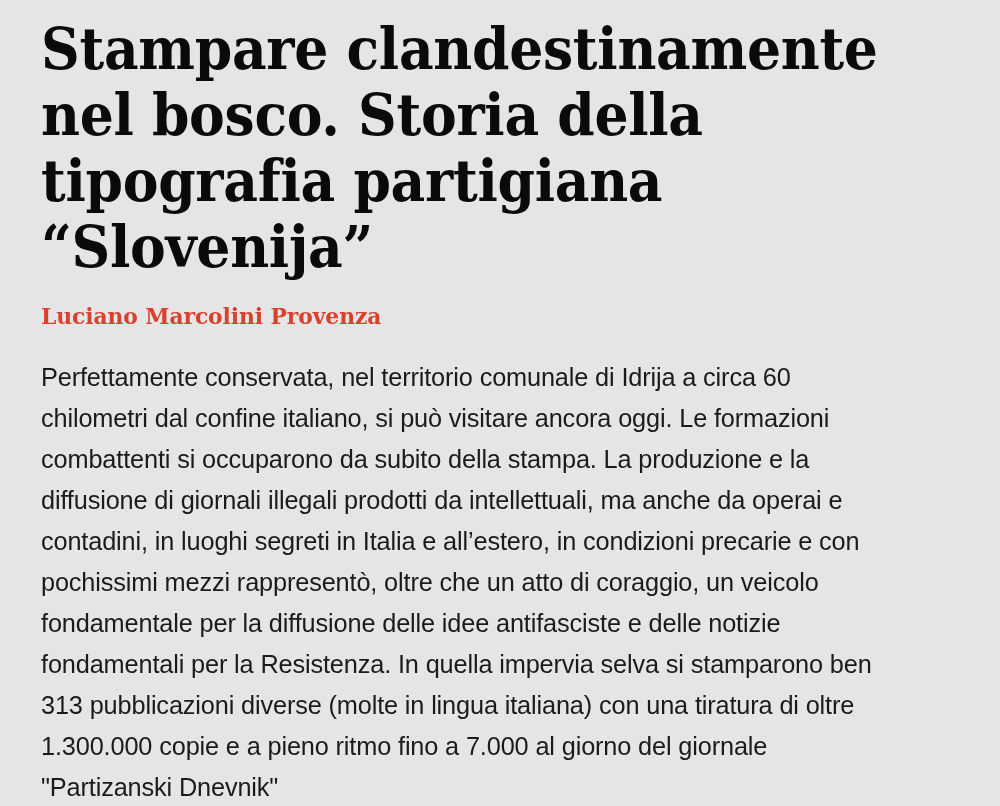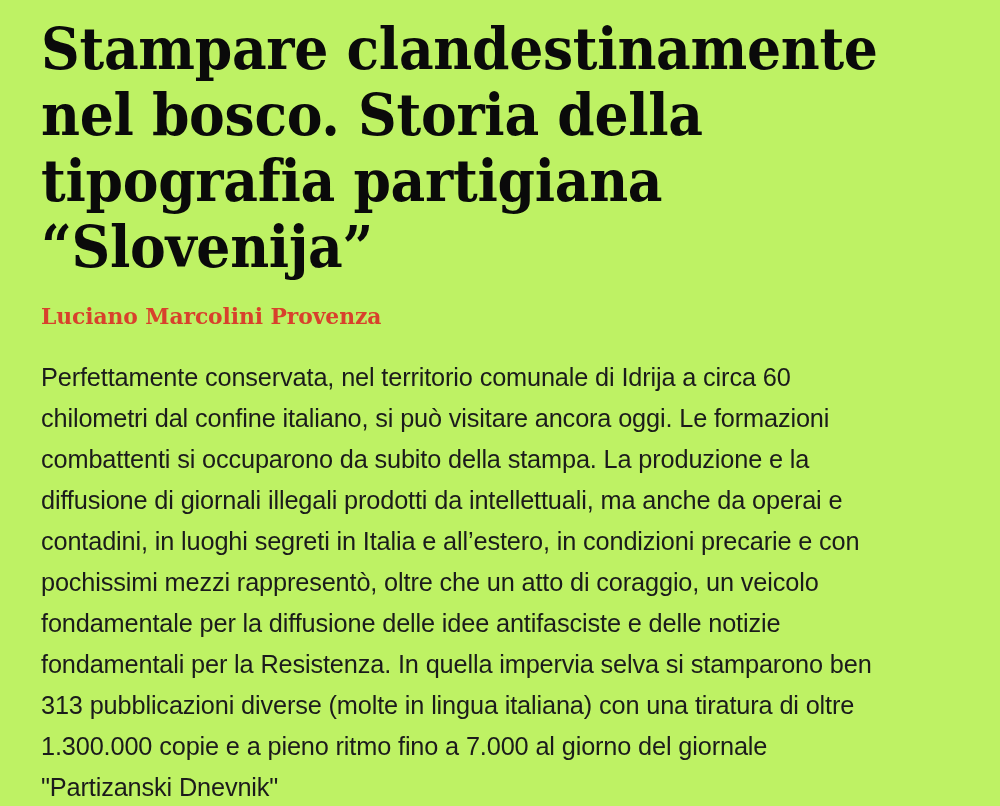--- a/index.html
+++ b/index.html
@@ -13,21 +13,21 @@
     overflow: hidden;
     font-family: "Liberation Sans", sans-serif;
     -webkit-font-smoothing: antialiased;
   }
 
   .article {
     box-sizing: border-box;
     width: 1000px;
     height: 806px;
     padding: 0 24px 0 41px;
-    background: #bef264;
+    background: #e5e5e5;
   }
 
   
   .headline {
     margin: 0;
     padding-top: 16px;
     font-family: "DejaVu Serif", "Liberation Serif", serif;
     font-weight: 700;
     font-size: 57px;
     line-height: 66px;

